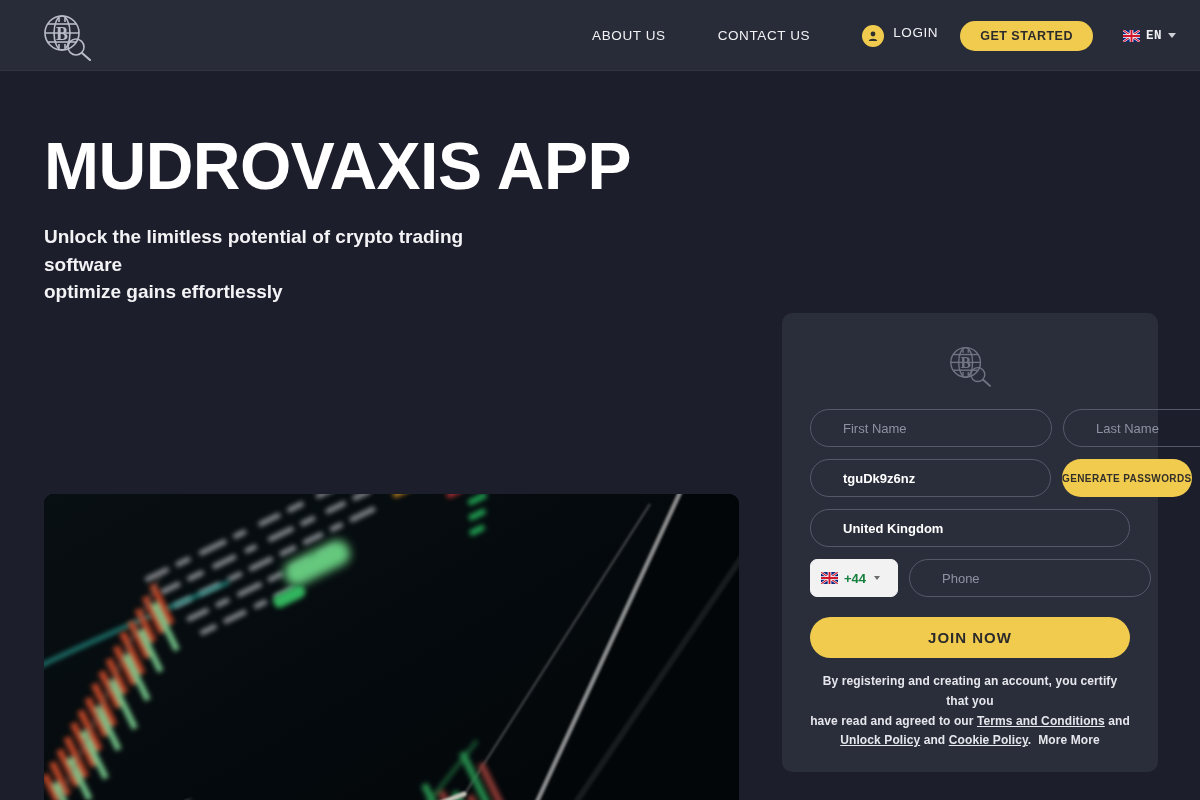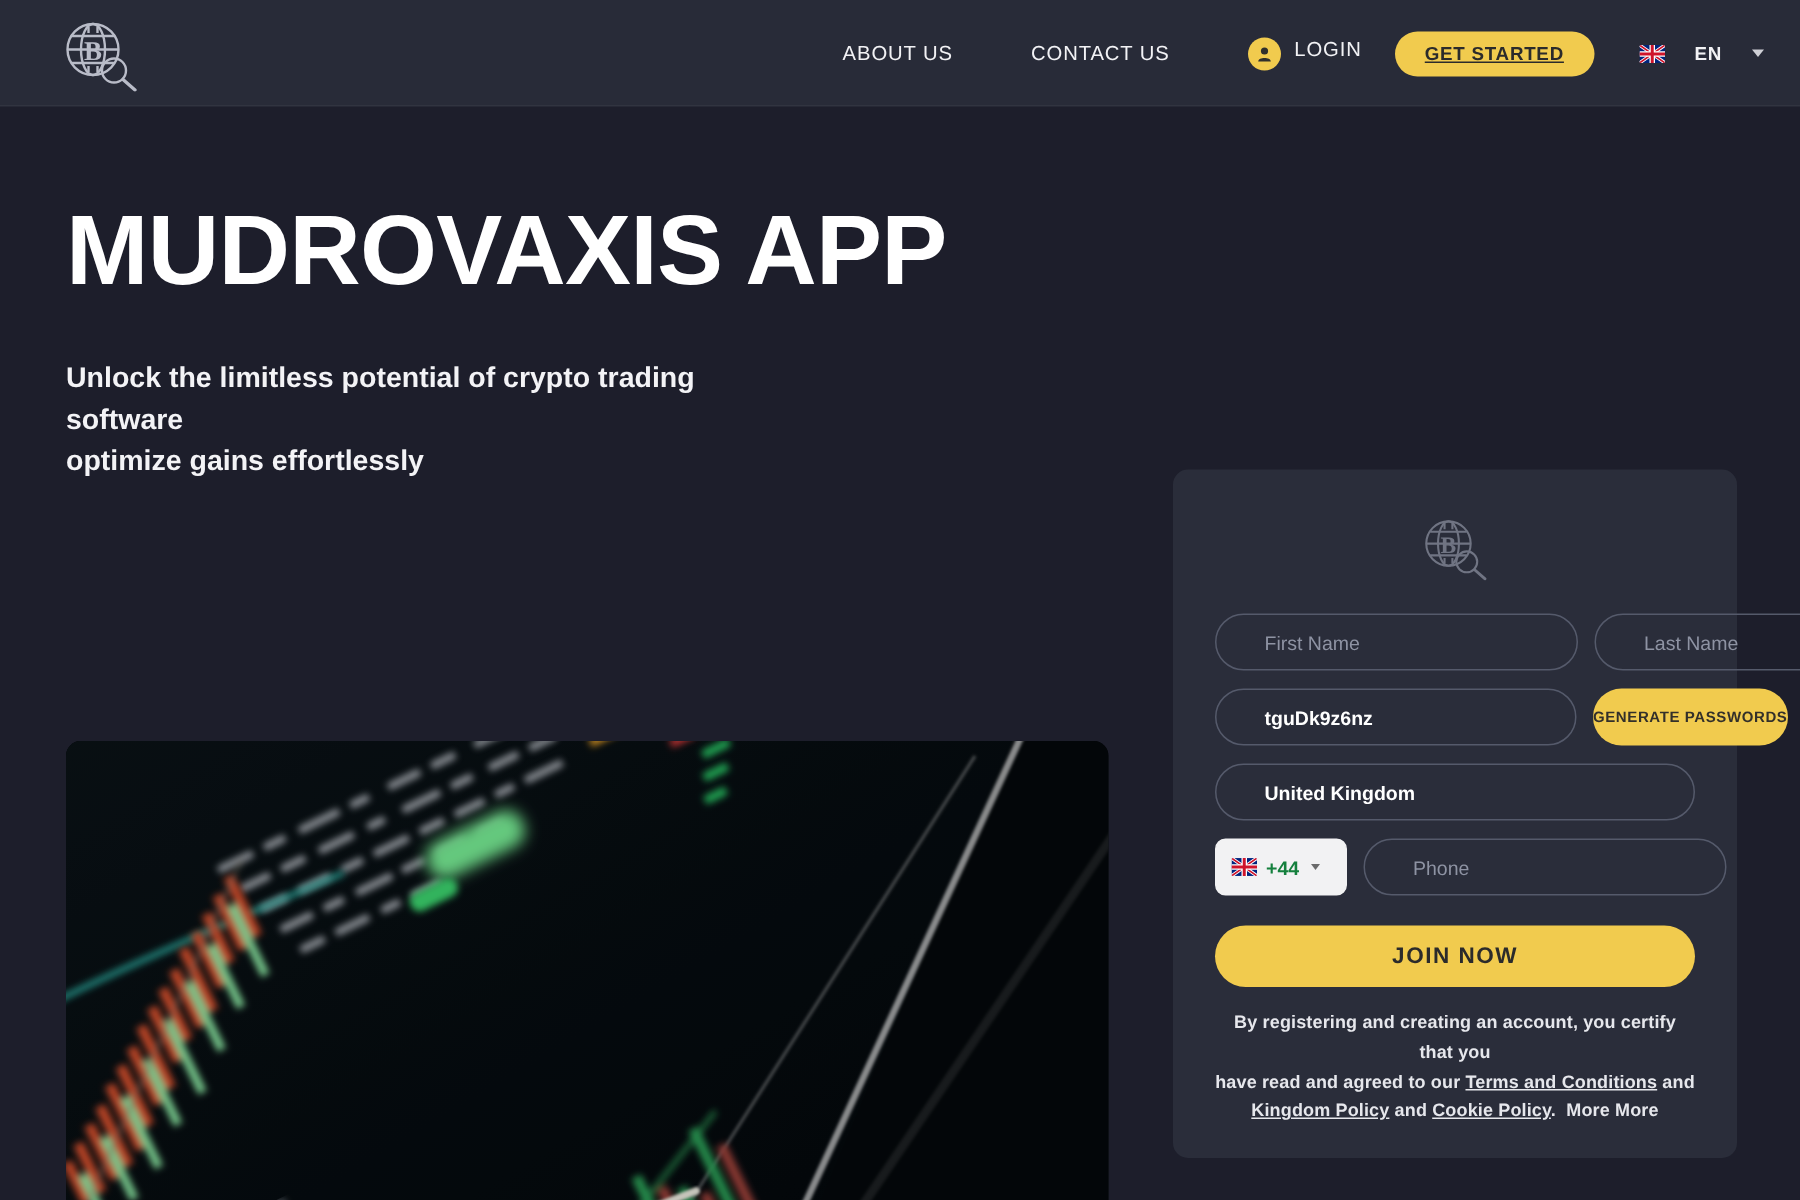--- a/index.html
+++ b/index.html
@@ -59,43 +59,43 @@
     border:none;
     border-radius:18px;
     height:30px;
     padding:0 20px;
     font-family:inherit;
     font-size:12.5px;
     font-weight:700;
     letter-spacing:0.5px;
     cursor:pointer;
     white-space:nowrap;
-    text-decoration:underline;
   }
   .lang {
-    display:flex;align-items:center;gap:20px;
+    display:flex;align-items:center;gap:6px;
     margin-left:30px;
     cursor:pointer;
+    font-family:Liberation Mono, monospace;
   }
   .flag { width:17px;height:12px;display:block;border-radius:1px;flex:none;}
   .lang-code { font-size:12.5px; color:#f2f2f5; letter-spacing:0.5px; font-weight:600;}
   .caret { width:0;height:0;border-left:4px solid transparent;border-right:4px solid transparent;border-top:5px solid #cfd0d6; }
 
   
   .hero { position:relative; padding:0 44px; }
   .hero-title {
     font-size:66px;
     font-weight:800;
     letter-spacing:-0.5px;
     line-height:1;
     margin-top:62px;
     color:#ffffff;
   }
   .hero-sub {
-    margin-top:40px;
+    margin-top:24px;
     font-size:19px;
     font-weight:700;
     line-height:1.45;
     color:#f3f3f6;
     max-width:560px;
   }
   .hero-sub span { display:block; }
 
   
   .hero-image {
@@ -501,16 +501,16 @@
       <span class="caret-dark"></span>
     </div>
     <input class="field" type="tel" placeholder="Phone" style="">
   </div>
 
   <button class="btn-join">JOIN NOW</button>
 
   <div class="disclaimer">
     <span>By registering and creating an account, you certify that you</span><br>
     <span>have read and agreed to our </span><a href="#">Terms and Conditions</a><span> and</span><br>
-    <a href="#">Kingdom Policy</a><span> and </span><a href="#">Cookie Policy</a><span>.</span>&nbsp;&nbsp;<a href="#" class="readmore">More More</a>
+    <a href="#">Unlock Policy</a><span> and </span><a href="#">Cookie Policy</a><span>.</span>&nbsp;&nbsp;<a href="#" class="readmore">More More</a>
   </div>
 
 </div>
 
 </body></html>

